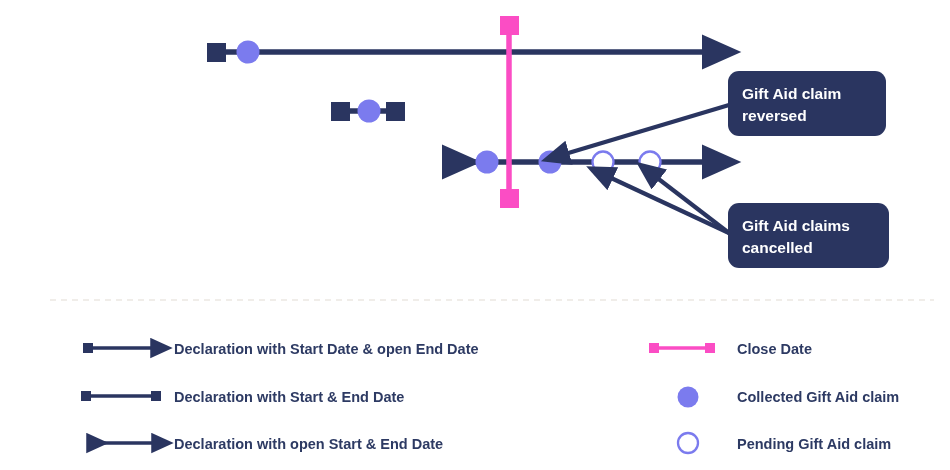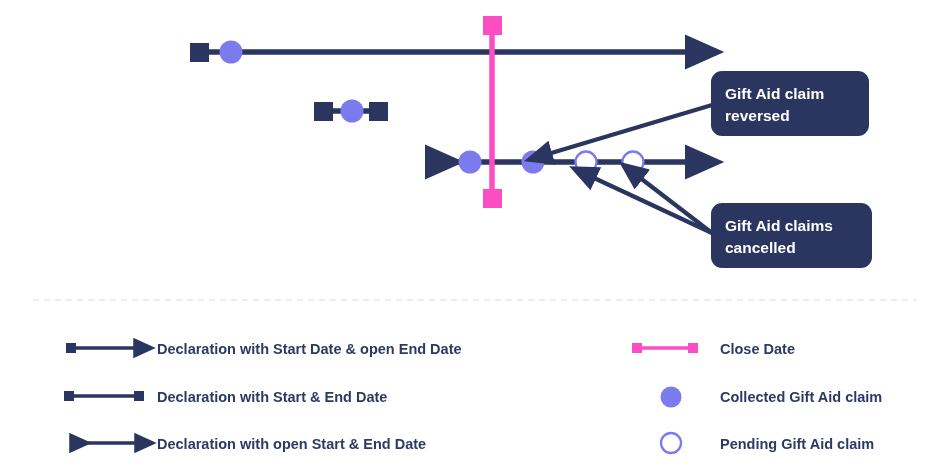--- a/index.html
+++ b/index.html
@@ -9,21 +9,21 @@
   }
   body {
     width: 950px;
     height: 470px;
     font-family: "Liberation Sans", sans-serif;
     position: relative;
     overflow: hidden;
   }
   #diagram-root {
     position: absolute;
-    left: 0;
+    left: 17px;
     top: 0;
     width: 836px;
     height: 470px;
   }
   .callout-text {
     font-family: "Liberation Sans", sans-serif;
     font-size: 15.5px;
     font-weight: bold;
     fill: #ffffff;
   }

